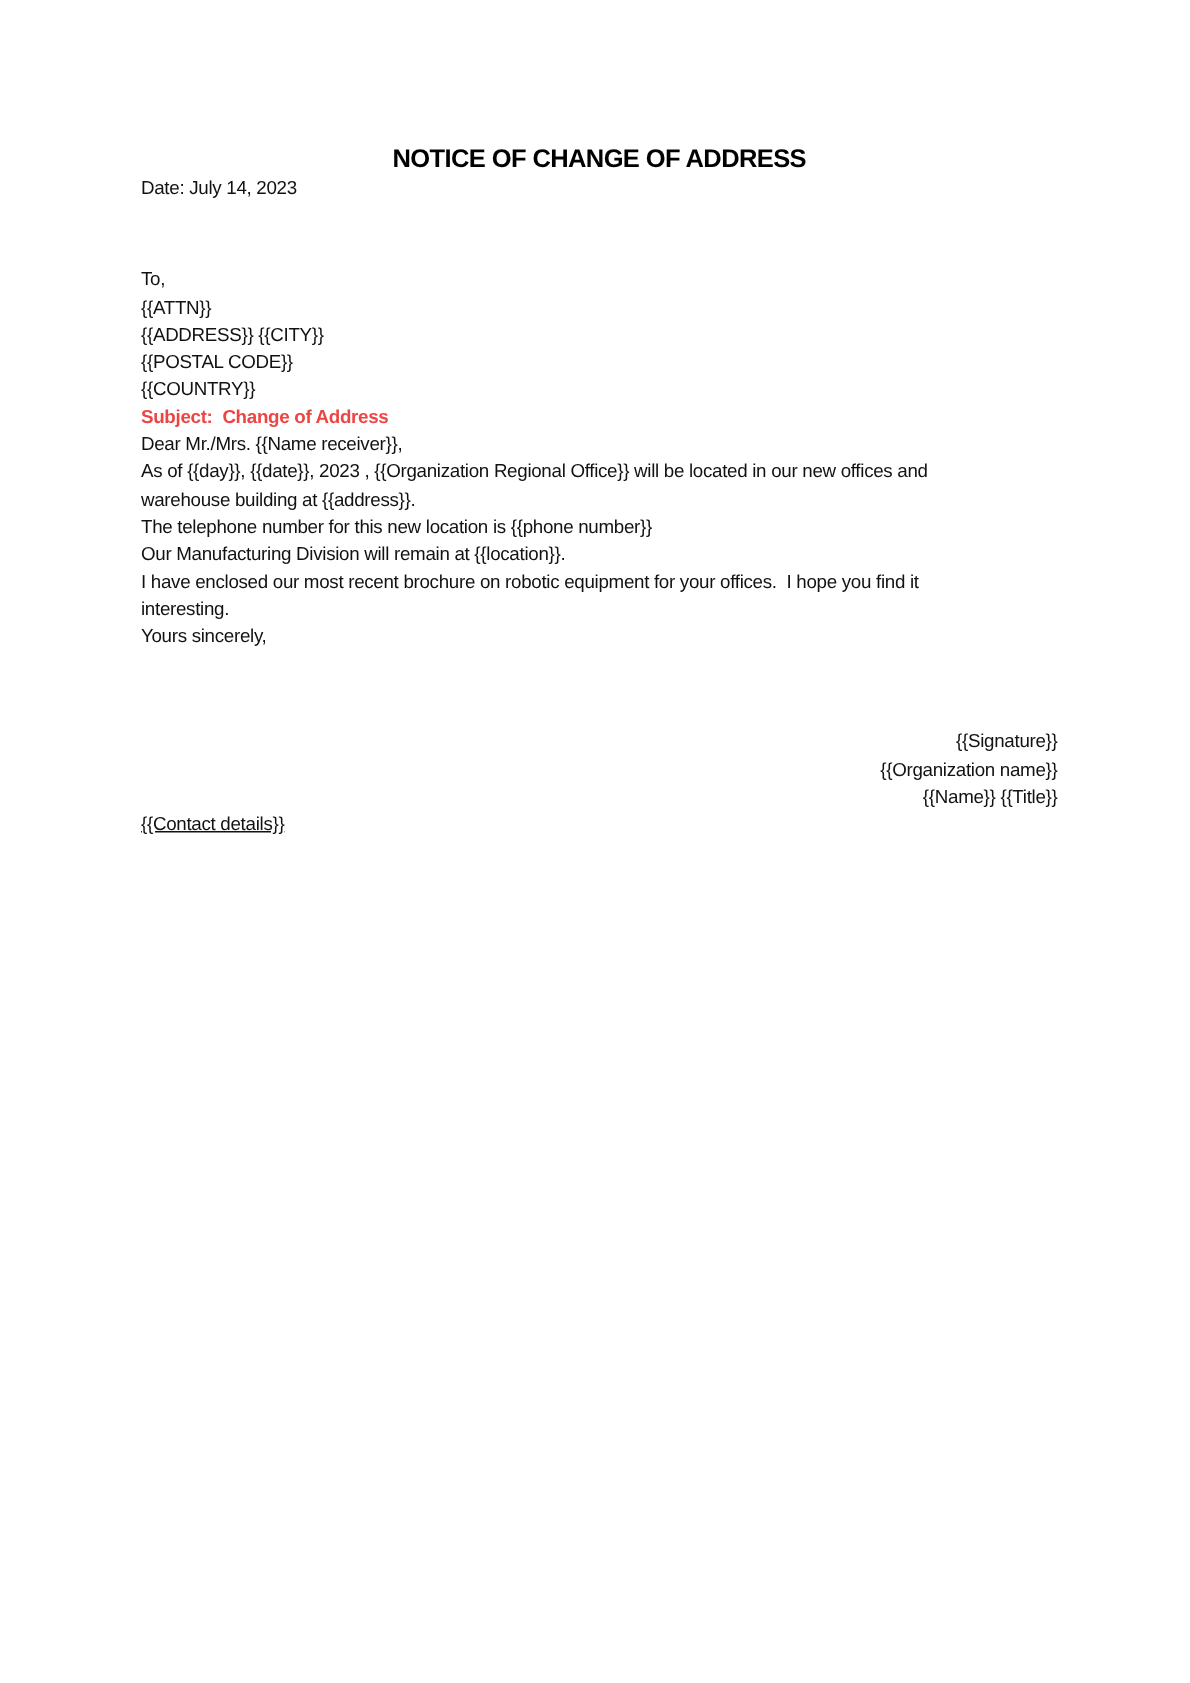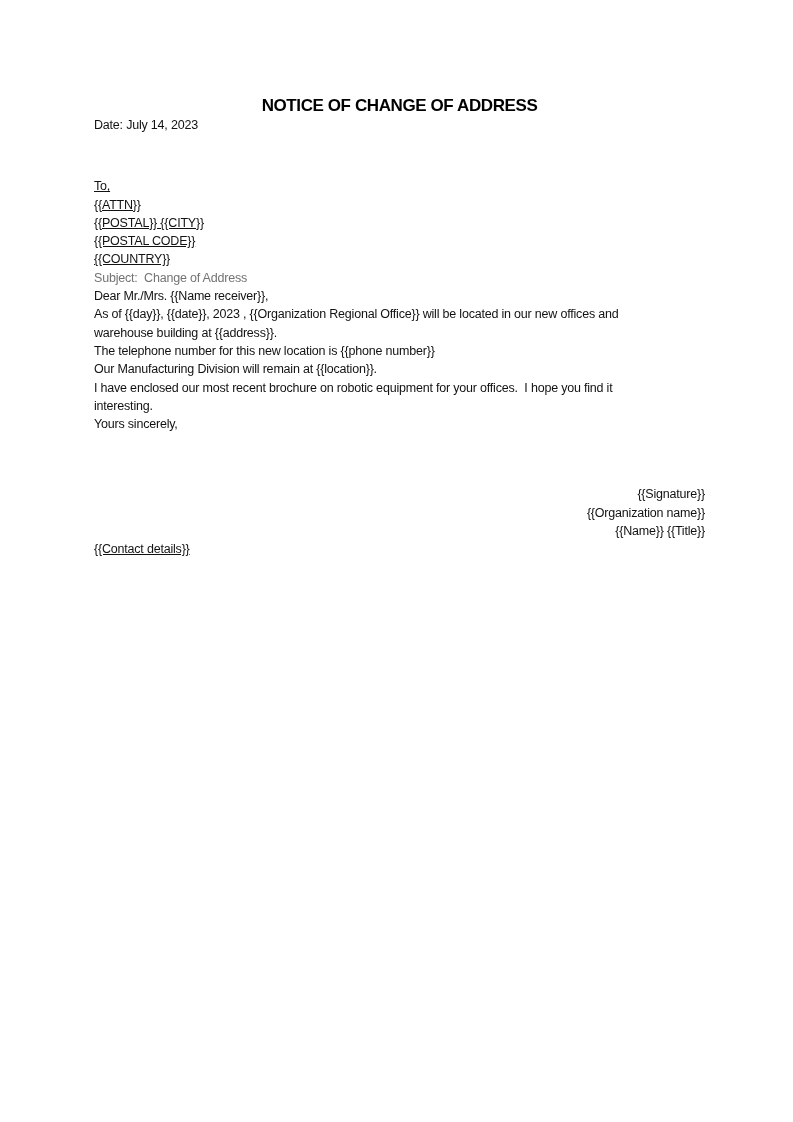--- a/index.html
+++ b/index.html
@@ -29,22 +29,22 @@
   .title {
     font-size: 17px;
     line-height: 20px;
     font-weight: 700;
     letter-spacing: -0.4px;
     text-align: center;
     color: #000000;
     margin-top: 3px;
   }
   .date        { margin-top: 100px; }
-  .recipient   { margin-top: 43px; text-decoration: underline; }
-  .subject     { margin-top: 49px; font-weight: 400; color: #737373; }
+  .recipient   { margin-top: 43px; }
+  .subject     { margin-top: 49px; font-weight: 700; color: #ef4444; }
   .salutation  { margin-top: 73px; }
   .p-offices   { margin-top: 18px; }
   .p-phone     { margin-top: 15px; }
   .p-manufacturing { margin-top: 19px; }
   .p-brochure  { margin-top: 17px; }
   .closing     { margin-top: 18px; }
   .signature   { margin-top: 52px; text-align: right; }
   .contact     { margin-top: 12px; text-decoration: underline; }
 </style>
 </head>
@@ -52,21 +52,21 @@
 
 <div class="page">
 
   <h1 class="title">NOTICE OF CHANGE OF ADDRESS</h1>
 
   <p class="date">Date: July 14, 2023</p>
 
   <div class="recipient">
     <div class="line">To,</div>
     <div class="line">{{ATTN}}</div>
-    <div class="line">{{POSTAL}} {{CITY}}</div>
+    <div class="line">{{ADDRESS}} {{CITY}}</div>
     <div class="line">{{POSTAL CODE}}</div>
     <div class="line">{{COUNTRY}}</div>
   </div>
 
   <p class="subject">Subject:  Change of Address</p>
 
   <p class="salutation">Dear Mr./Mrs. {{Name receiver}},</p>
 
   <p class="p-offices">As of {{day}}, {{date}}, 2023 , {{Organization Regional Office}} will be located in our new offices and
 warehouse building at {{address}}.</p>

